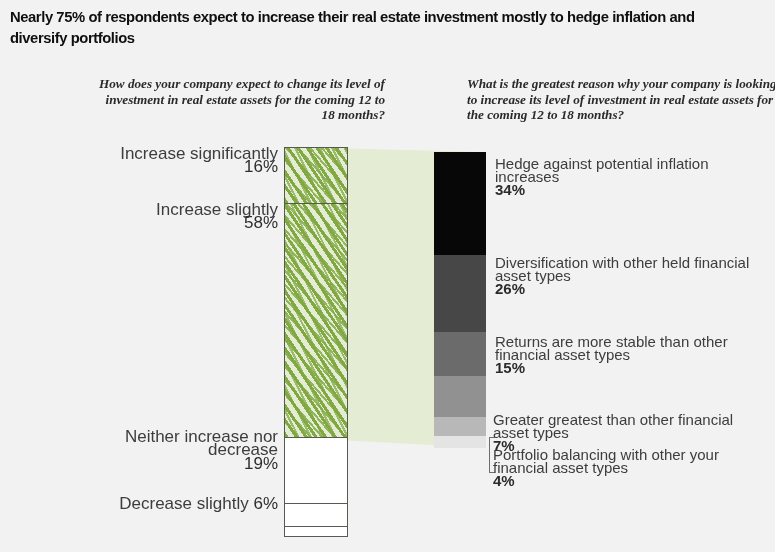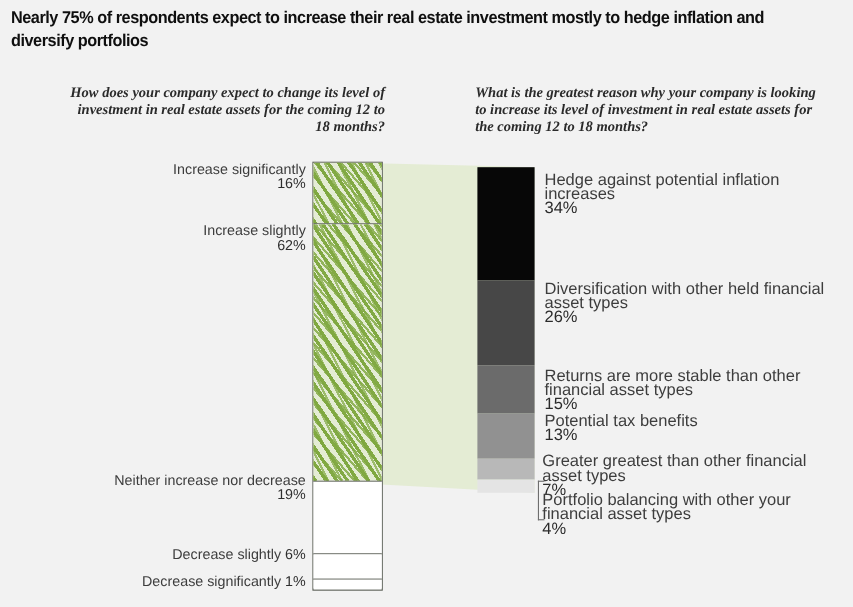--- a/index.html
+++ b/index.html
@@ -28,20 +28,21 @@
 
   
   .question{
     position:absolute;
     font-family:"Liberation Serif", serif;
     font-style:italic;
     font-weight:bold;
     font-size:13.2px;
     line-height:15.5px;
     color:#2a2a2a;
+    margin-left:35px;
   }
   #q-left{left:60px;top:76px;width:290px;text-align:right;}
   #q-right{left:432px;top:76px;width:320px;text-align:left;}
 
   
   #funnel{position:absolute;left:280px;top:140px;width:220px;height:320px;}
 
   
   #bar-left{
     position:absolute;left:284px;top:147px;width:64px;height:390px;
@@ -62,35 +63,35 @@
       repeating-linear-gradient(63deg,
         rgba(126,167,62,0.70) 0px, rgba(126,167,62,0.70) 2px,
         rgba(126,167,62,0) 2px, rgba(126,167,62,0) 11px);
   }
   .seg-l.white{background:#ffffff;}
   .rule-l{position:absolute;left:0;width:100%;height:1.4px;background:#565b52;}
 
   
   .lab-l{
     position:absolute;text-align:right;
-    font-size:13px;line-height:13.4px;color:#3d3d3d;
+    font-size:17px;line-height:13.4px;color:#3d3d3d;
     width:190px;left:88px;
   }
   .lab-l b{font-weight:normal;color:#2e2e2e;}
 
   
   #bar-right{position:absolute;left:434px;top:152px;width:52px;height:296px;}
   .seg-r{position:absolute;left:0;width:100%;}
 
   
   .lab-r{
     position:absolute;left:495px;width:278px;text-align:left;
     font-size:15px;line-height:13.2px;color:#3d3d3d;
   }
-  .lab-r .pct{font-weight:normal;color:#2b2b2b;}
+  .lab-r .pct{font-weight:bold;color:#2b2b2b;}
   #lab-r-5,#lab-r-6{left:493px;}
 
   #bracket{
     position:absolute;left:489px;top:437px;width:5px;height:34px;
     border-left:1.3px solid #6e6e6e;
     border-top:1.3px solid #6e6e6e;
     border-bottom:1.3px solid #6e6e6e;
   }
 </style>
 </head>
@@ -118,33 +119,29 @@
     <div class="rule-l" style="top:378px;"></div>
     <div class="seg-l white" style="top:379px;height:8px;"></div>
   </div>
 
   <div class="lab-l" style="top:147px;">
     <span>Increase significantly</span><br>
     <b>16%</b>
   </div>
   <div class="lab-l" style="top:203px;">
     <span>Increase slightly</span><br>
-    <b>62%</b>
+    <b>58%</b>
   </div>
   <div class="lab-l" style="top:430px;">
     <span>Neither increase nor decrease</span><br>
     <b>19%</b>
   </div>
   <div class="lab-l" style="top:497px;">
     <span>Decrease slightly</span>
     <b>6%</b>
-  </div>
-  <div class="lab-l" style="top:522px;">
-    <span>Decrease significantly</span>
-    <b>1%</b>
   </div>
 
   <div id="bar-right">
     <div class="seg-r" style="top:0px;height:103px;background:#070707;"></div>
     <div class="seg-r" style="top:103px;height:77px;background:#474747;"></div>
     <div class="seg-r" style="top:180px;height:44px;background:#6b6b6b;"></div>
     <div class="seg-r" style="top:224px;height:41px;background:#919191;"></div>
     <div class="seg-r" style="top:265px;height:19px;background:#b8b8b8;"></div>
     <div class="seg-r" style="top:284px;height:12px;background:#e4e4e4;"></div>
   </div>
@@ -156,24 +153,20 @@
     <span class="pct">34%</span>
   </div>
   <div class="lab-r" id="lab-r-2" style="top:256px;">
     <span>Diversification with other held financial asset types</span><br>
     <span class="pct">26%</span>
   </div>
   <div class="lab-r" id="lab-r-3" style="top:335px;">
     <span>Returns are more stable than other financial asset types</span><br>
     <span class="pct">15%</span>
   </div>
-  <div class="lab-r" id="lab-r-4" style="top:376px;">
-    <span>Potential tax benefits</span><br>
-    <span class="pct">13%</span>
-  </div>
   <div class="lab-r" id="lab-r-5" style="top:413px;">
     <span>Greater greatest than other financial asset types</span><br>
     <span class="pct">7%</span>
   </div>
   <div class="lab-r" id="lab-r-6" style="top:448px;">
     <span>Portfolio balancing with other your financial asset types</span><br>
     <span class="pct">4%</span>
   </div>
 
 </div>

